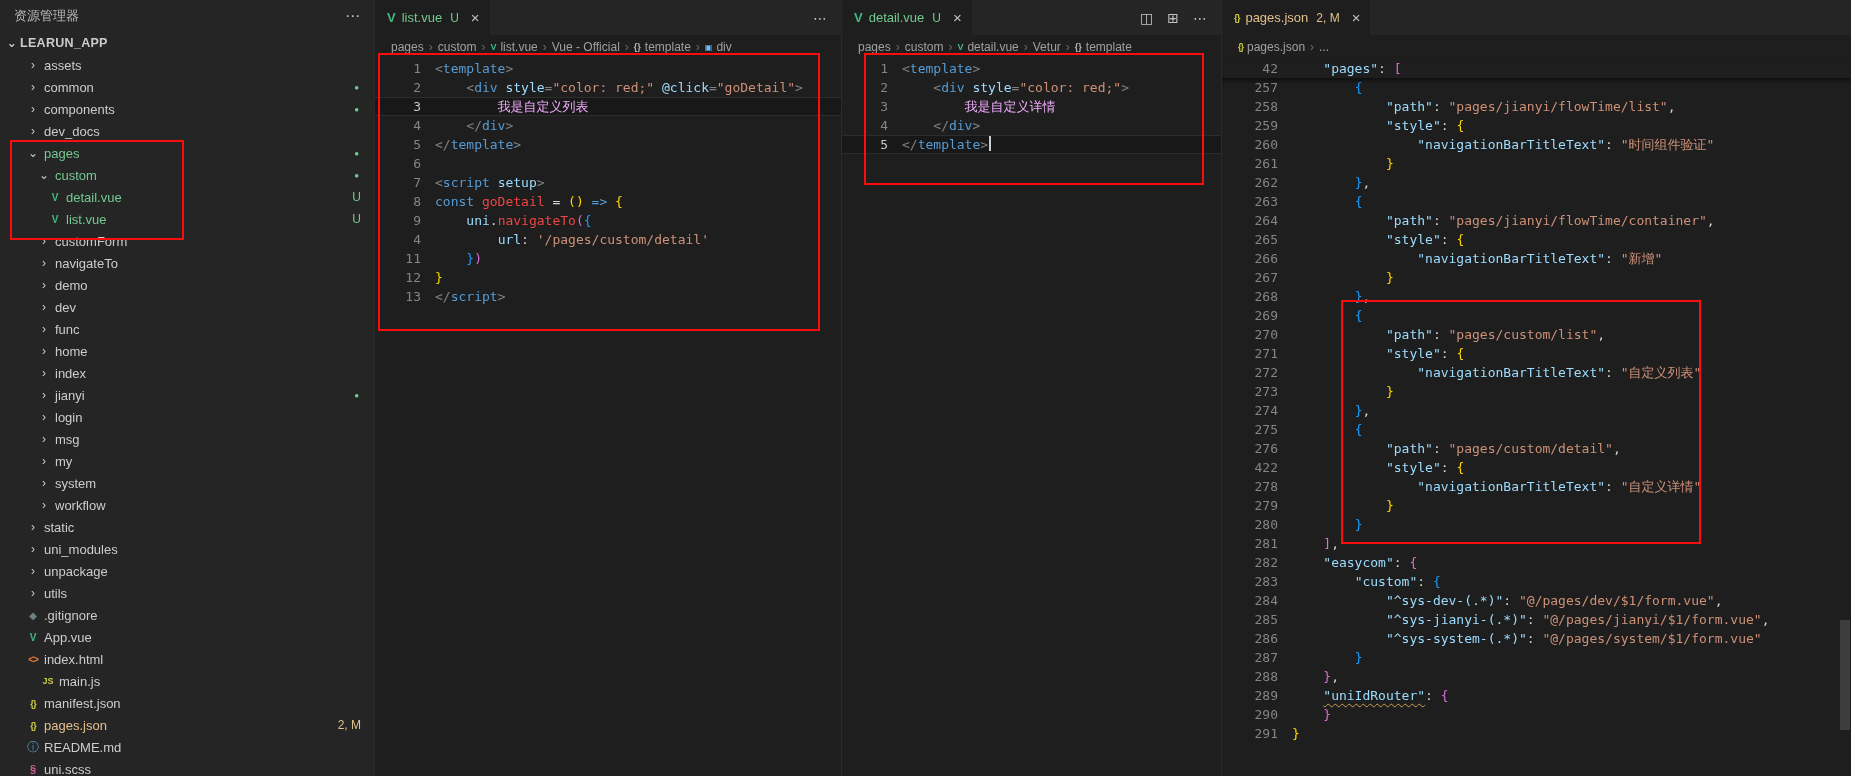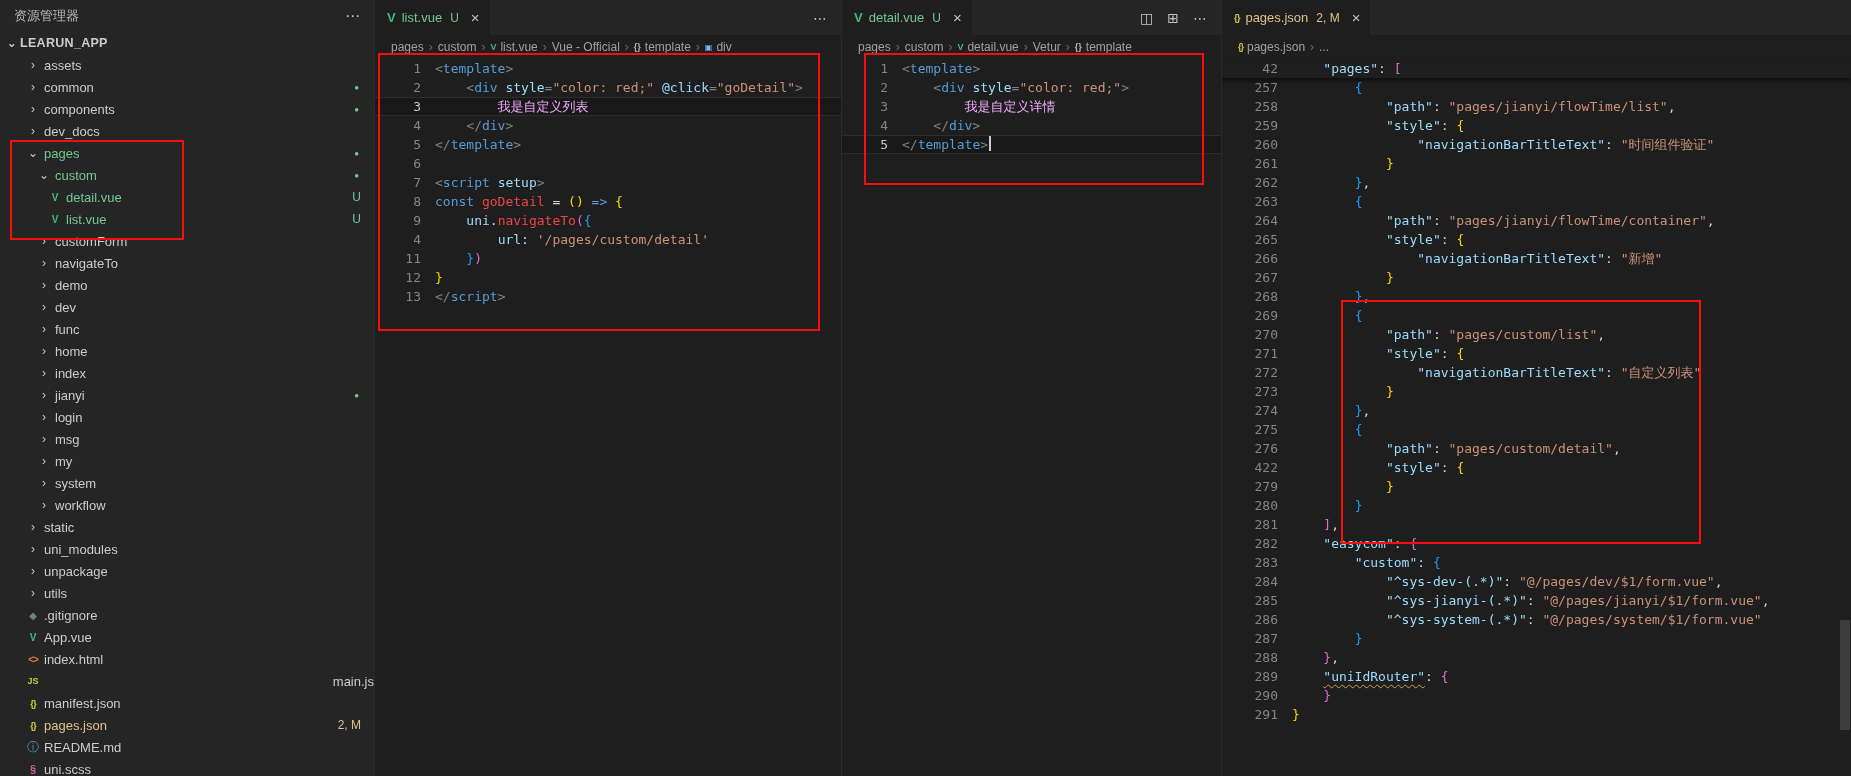--- a/index.html
+++ b/index.html
@@ -214,21 +214,21 @@
           <span class="tlabel">.gitignore</span>
         </div>
         <div class="tree-row " style="padding-left: 25px;">
           <span class="ficon vue-icon">V</span>
           <span class="tlabel">App.vue</span>
         </div>
         <div class="tree-row " style="padding-left: 25px;">
           <span class="ficon html-icon">&lt;&gt;</span>
           <span class="tlabel">index.html</span>
         </div>
-        <div class="tree-row " style="padding-left: 25px; justify-content: space-between;">
+        <div class="tree-row " style="padding-left: 40px;">
           <span class="ficon js-icon">JS</span>
           <span class="tlabel">main.js</span>
         </div>
         <div class="tree-row " style="padding-left: 25px;">
           <span class="ficon json-icon">{}</span>
           <span class="tlabel">manifest.json</span>
         </div>
         <div class="tree-row modified" style="padding-left: 25px;">
           <span class="ficon json-icon">{}</span>
           <span class="tlabel">pages.json</span>
@@ -382,20 +382,21 @@
         <div class="code-line"><span class="gutter">268</span><span class="lc"><span class="tk-tx">        </span><span class="tk-b3">}</span><span class="tk-df">,</span></span></div>
         <div class="code-line"><span class="gutter">269</span><span class="lc"><span class="tk-tx">        </span><span class="tk-b3">{</span></span></div>
         <div class="code-line"><span class="gutter">270</span><span class="lc"><span class="tk-tx">            </span><span class="tk-ky">"path"</span><span class="tk-df">: </span><span class="tk-st">"pages/custom/list"</span><span class="tk-df">,</span></span></div>
         <div class="code-line"><span class="gutter">271</span><span class="lc"><span class="tk-tx">            </span><span class="tk-ky">"style"</span><span class="tk-df">: </span><span class="tk-b1">{</span></span></div>
         <div class="code-line"><span class="gutter">272</span><span class="lc"><span class="tk-tx">                </span><span class="tk-ky">"navigationBarTitleText"</span><span class="tk-df">: </span><span class="tk-st">"自定义列表"</span></span></div>
         <div class="code-line"><span class="gutter">273</span><span class="lc"><span class="tk-tx">            </span><span class="tk-b1">}</span></span></div>
         <div class="code-line"><span class="gutter">274</span><span class="lc"><span class="tk-tx">        </span><span class="tk-b3">}</span><span class="tk-df">,</span></span></div>
         <div class="code-line"><span class="gutter">275</span><span class="lc"><span class="tk-tx">        </span><span class="tk-b3">{</span></span></div>
         <div class="code-line"><span class="gutter">276</span><span class="lc"><span class="tk-tx">            </span><span class="tk-ky">"path"</span><span class="tk-df">: </span><span class="tk-st">"pages/custom/detail"</span><span class="tk-df">,</span></span></div>
         <div class="code-line"><span class="gutter">422</span><span class="lc"><span class="tk-tx">            </span><span class="tk-ky">"style"</span><span class="tk-df">: </span><span class="tk-b1">{</span></span></div>
+        <div class="code-line"><span class="gutter">278</span><span class="lc"><span class="tk-tx">                </span><span class="tk-ky">"navigationBarTitleText"</span><span class="tk-df">: </span><span class="tk-st">"自定义详情"</span></span></div>
         <div class="code-line"><span class="gutter">279</span><span class="lc"><span class="tk-tx">            </span><span class="tk-b1">}</span></span></div>
         <div class="code-line"><span class="gutter">280</span><span class="lc"><span class="tk-tx">        </span><span class="tk-b3">}</span></span></div>
         <div class="code-line"><span class="gutter">281</span><span class="lc"><span class="tk-tx">    </span><span class="tk-b2">]</span><span class="tk-df">,</span></span></div>
         <div class="code-line"><span class="gutter">282</span><span class="lc"><span class="tk-tx">    </span><span class="tk-ky">"easycom"</span><span class="tk-df">: </span><span class="tk-b2">{</span></span></div>
         <div class="code-line"><span class="gutter">283</span><span class="lc"><span class="tk-tx">        </span><span class="tk-ky">"custom"</span><span class="tk-df">: </span><span class="tk-b3">{</span></span></div>
         <div class="code-line"><span class="gutter">284</span><span class="lc"><span class="tk-tx">            </span><span class="tk-ky">"^sys-dev-(.*)"</span><span class="tk-df">: </span><span class="tk-st">"@/pages/dev/$1/form.vue"</span><span class="tk-df">,</span></span></div>
         <div class="code-line"><span class="gutter">285</span><span class="lc"><span class="tk-tx">            </span><span class="tk-ky">"^sys-jianyi-(.*)"</span><span class="tk-df">: </span><span class="tk-st">"@/pages/jianyi/$1/form.vue"</span><span class="tk-df">,</span></span></div>
         <div class="code-line"><span class="gutter">286</span><span class="lc"><span class="tk-tx">            </span><span class="tk-ky">"^sys-system-(.*)"</span><span class="tk-df">: </span><span class="tk-st">"@/pages/system/$1/form.vue"</span></span></div>
         <div class="code-line"><span class="gutter">287</span><span class="lc"><span class="tk-tx">        </span><span class="tk-b3">}</span></span></div>
         <div class="code-line"><span class="gutter">288</span><span class="lc"><span class="tk-tx">    </span><span class="tk-b2">}</span><span class="tk-df">,</span></span></div>

